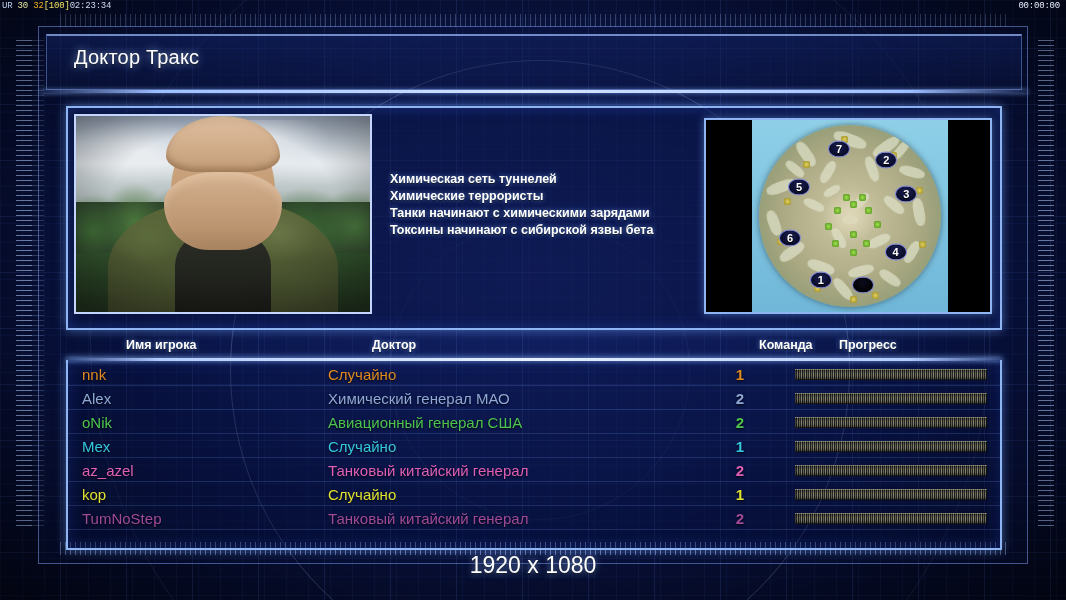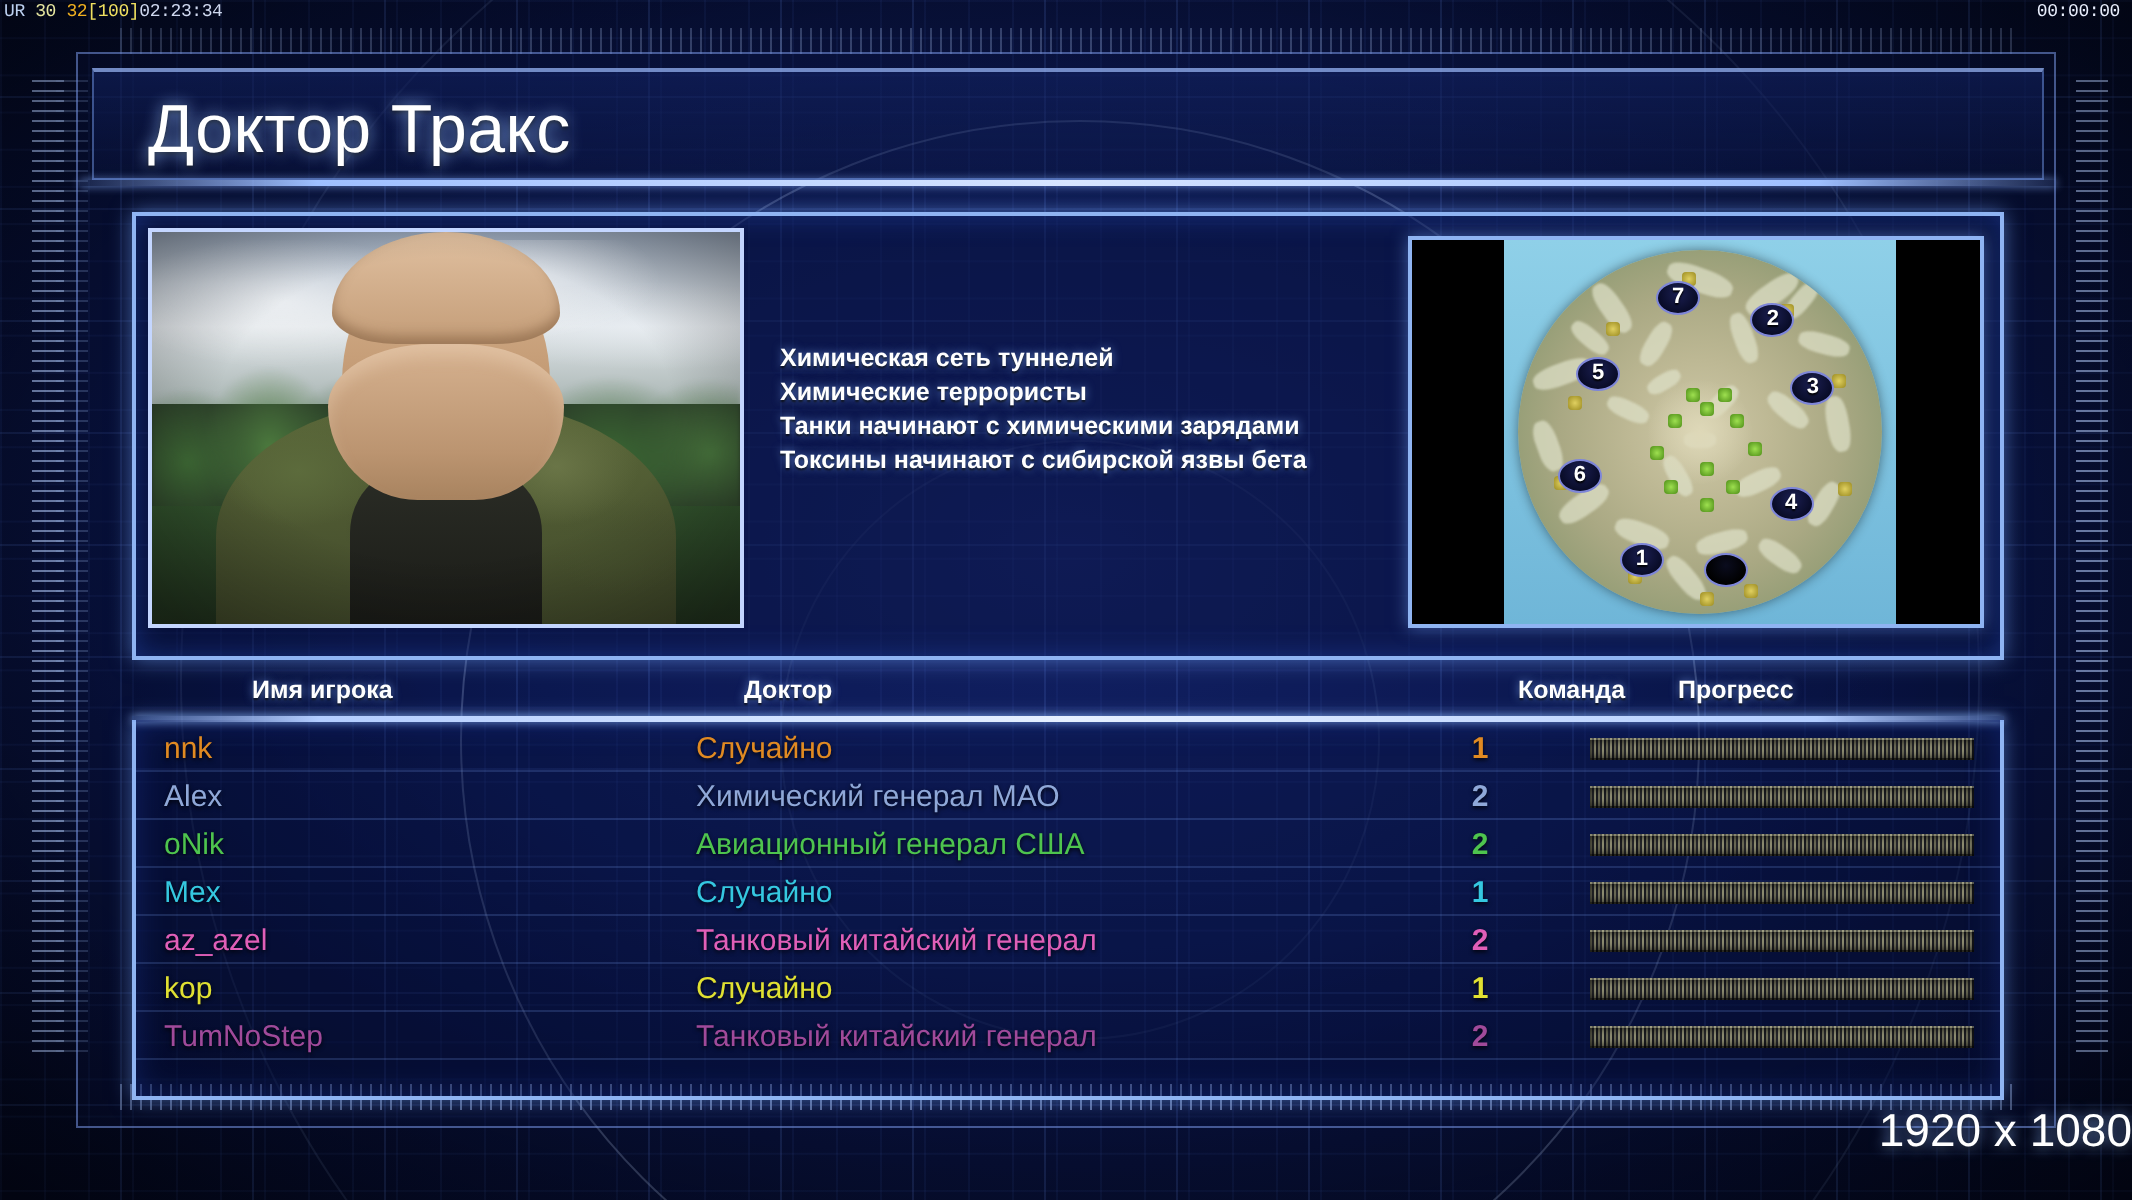--- a/index.html
+++ b/index.html
@@ -98,21 +98,21 @@
     z-index: 12;
   }
   #title-underline {
     position: absolute; left: 40px; top: 90px; width: 988px; height: 3px;
     background: linear-gradient(to right, rgba(120,160,240,.15), #9fc0ff 12%, #d8e6ff 50%, #9fc0ff 88%, rgba(120,160,240,.15));
     box-shadow: 0 0 5px rgba(140,180,255,.75);
     z-index: 14;
   }
   #page-title {
     position: absolute; left: 74px; top: 46px;
-    font-size: 34px; color: #ffffff; font-weight: 400;
+    font-size: 20px; color: #ffffff; font-weight: 400;
     text-shadow: 0 0 8px rgba(150,190,255,.85), 0 1px 2px #000;
     z-index: 15; letter-spacing: .2px;
   }
 
   
   #panel-info {
     position: absolute; left: 66px; top: 106px; width: 936px; height: 224px;
     border: 2px solid #8fb4f2;
     box-shadow: 0 0 10px rgba(120,170,255,.55), inset 0 0 14px rgba(40,80,190,.45);
     background: rgba(8,18,62,.45);
@@ -290,41 +290,41 @@
   .row {
     position: relative; height: 24px; width: 100%;
     border-bottom: 1px solid rgba(110,145,225,.22);
   }
   .cell {
     position: absolute; top: 4px;
     font-size: 15px; white-space: nowrap;
     text-shadow: 0 1px 2px rgba(0,0,0,.85);
   }
   .c-name { left: 14px; }
-  .c-army { left: 260px; margin-left: 20px; }
+  .c-army { left: 260px; }
   .c-team { left: 662px; width: 20px; text-align: center; font-weight: bold; }
   .c-prog { left: 727px; }
   .progbar {
     position: absolute; top: 7px; width: 192px; height: 11px;
     background-color: #14161a;
     background-image: repeating-linear-gradient(
       to right,
       #6b6a55 0px, #6b6a55 1px,
       #26272a 1px, #26272a 2px,
       #8e8d72 2px, #8e8d72 3px,
       #1a1b1f 3px, #1a1b1f 4px);
     border-top: 1px solid rgba(190,190,160,.35);
     border-bottom: 1px solid rgba(0,0,0,.7);
     box-shadow: inset 0 0 4px rgba(0,0,0,.8);
   }
 
   
   #resolution {
     position: absolute; left: 0; top: 552px; width: 1066px;
-    text-align: right; font-size: 23px; color: #ffffff;
+    text-align: center; font-size: 23px; color: #ffffff;
     text-shadow: 0 0 7px rgba(140,180,255,.8), 0 1px 2px #000;
     z-index: 30;
   }
 </style>
 </head>
 <body>
 
 <div id="root">
 
   <div id="bg-grid"></div>

